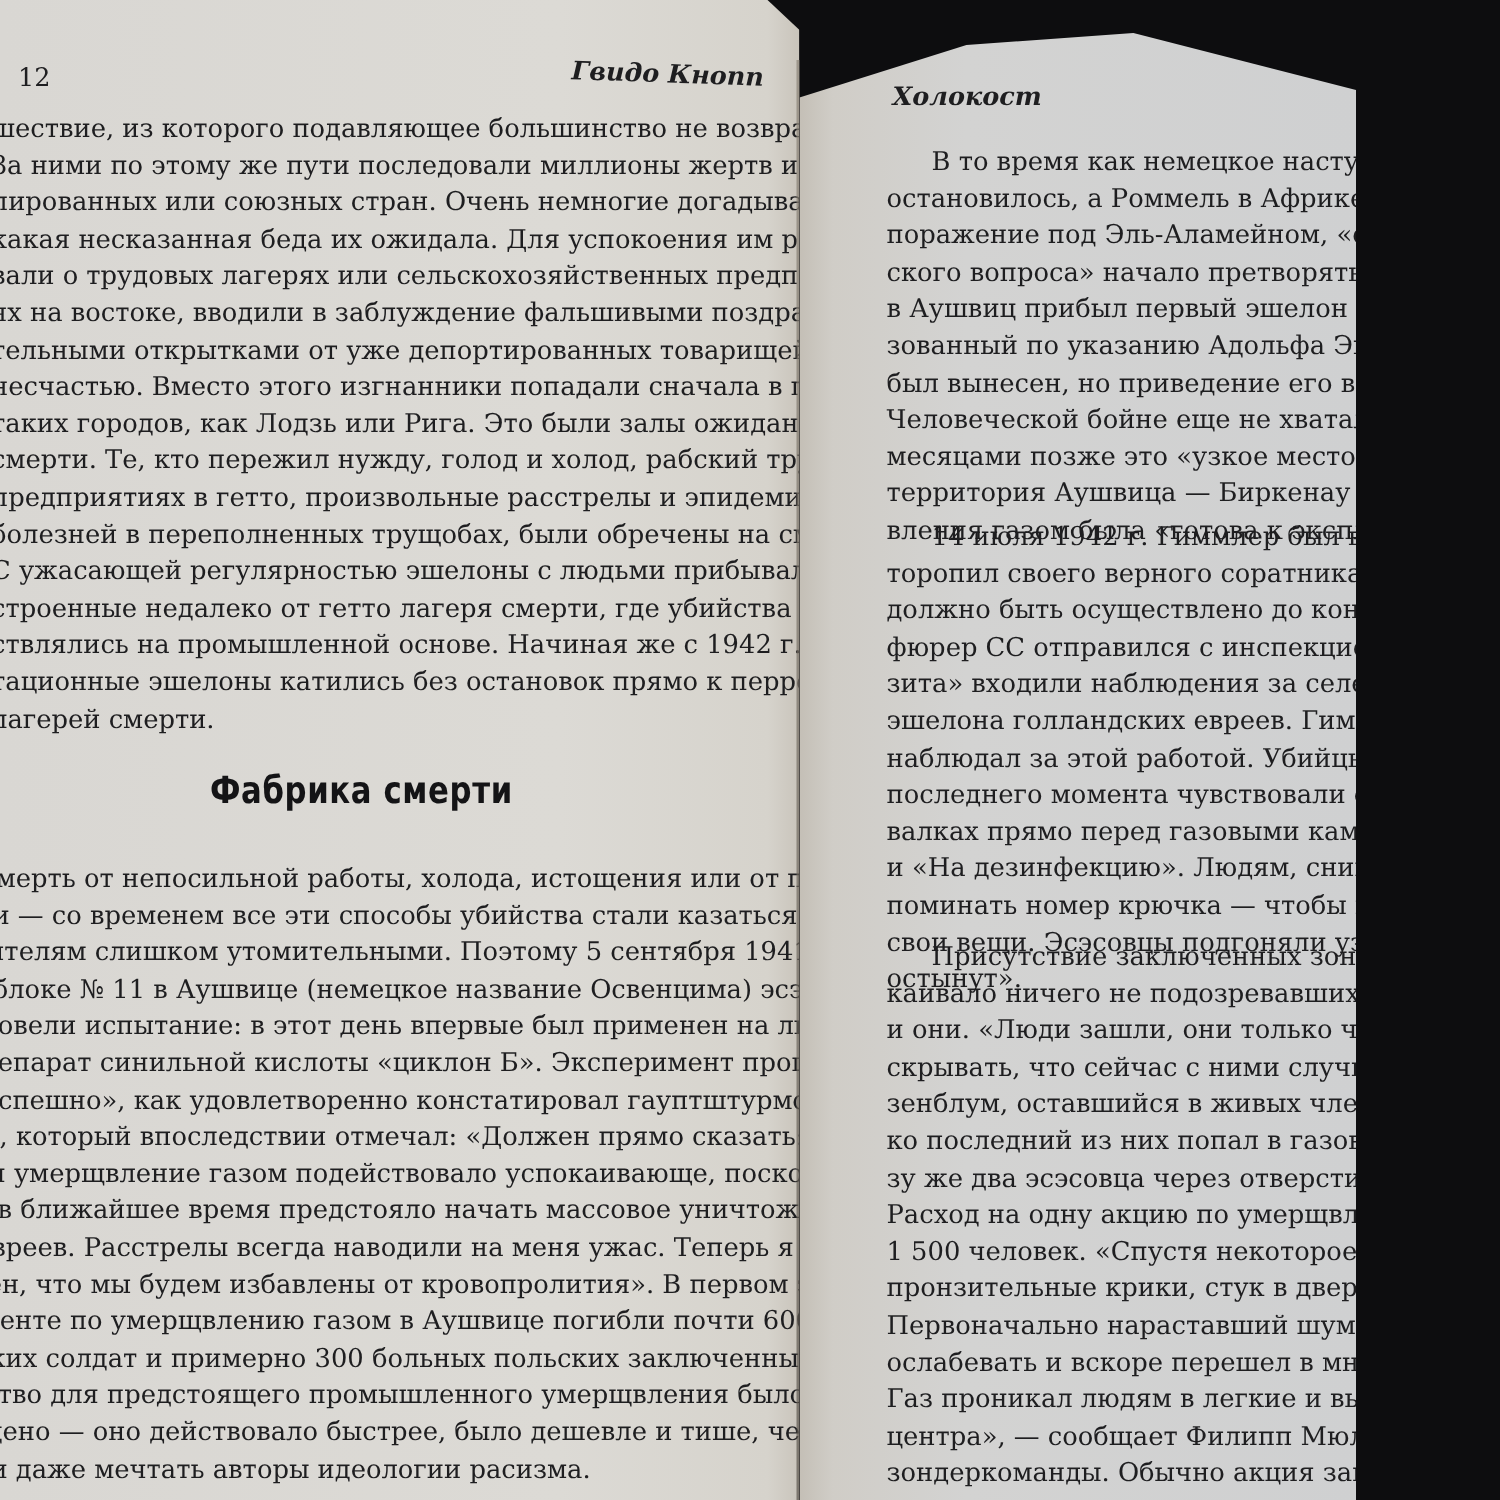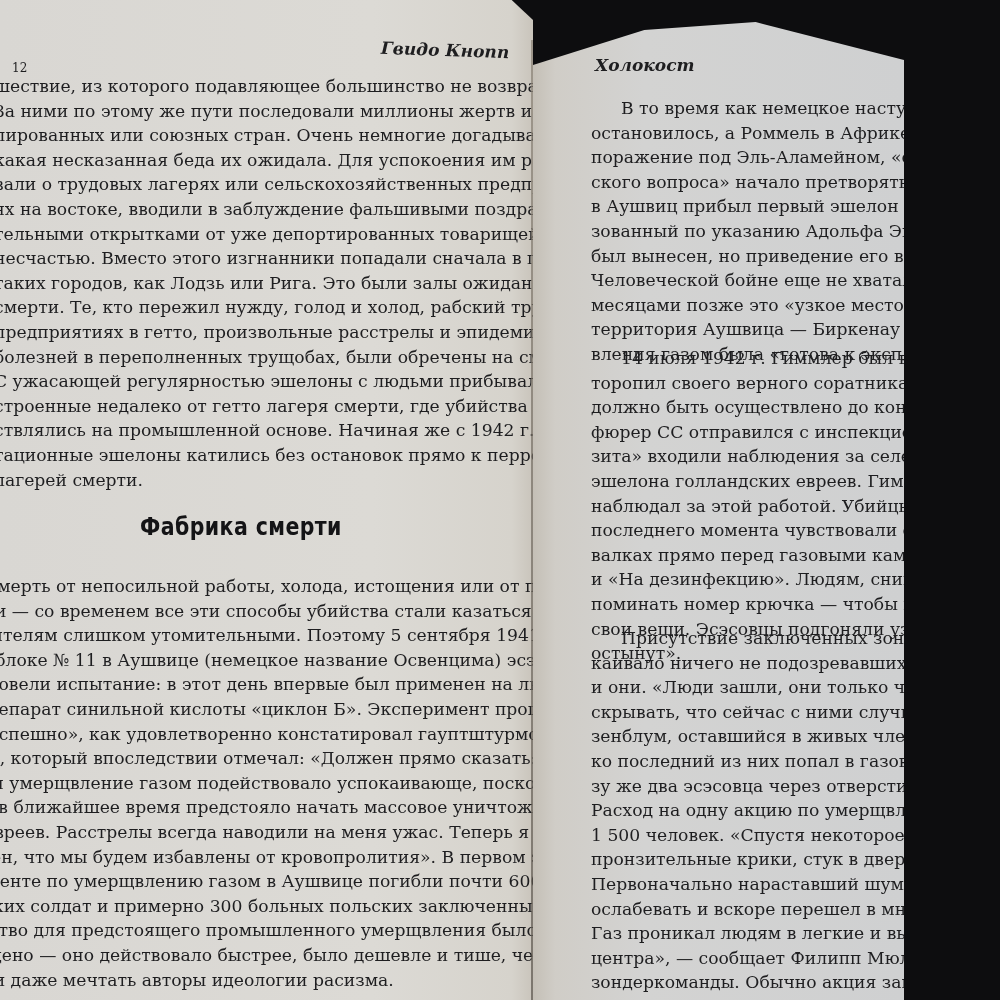--- a/index.html
+++ b/index.html
@@ -21,21 +21,21 @@
     left:533px; width:371px;
     background:linear-gradient(90deg,#c4bfb6 0%, #d0cdc7 6%, #d3d3d2 30%, #cfd0d1 100%);
     clip-path: polygon(0 6.5%, 30% 3%, 60% 2.2%, 100% 6%, 100% 100%, 0 100%);
   }
   .gutter-line {
     position:absolute; left:531px; top:40px; bottom:0; width:2px;
     background:linear-gradient(180deg,#8a8276,#5a544c);
     opacity:.7;
   }
   .running-head-num {
-    position:absolute; left:12px; top:42px; font-size:12px;margin-top:19px;
+    position:absolute; left:12px; top:42px; font-size:17px;
   }
   .running-head-title {
     position:absolute; font-style:italic; font-weight:bold; font-size:17px;
   }
   .left .running-head-title { right:24px; top:40px; transform:rotate(2deg); }
   .right .running-head-title { left:62px; top:55px; }
   .text-block {
     position:absolute; font-size:17.2px; line-height:24.6px;
     white-space:nowrap;
   }

